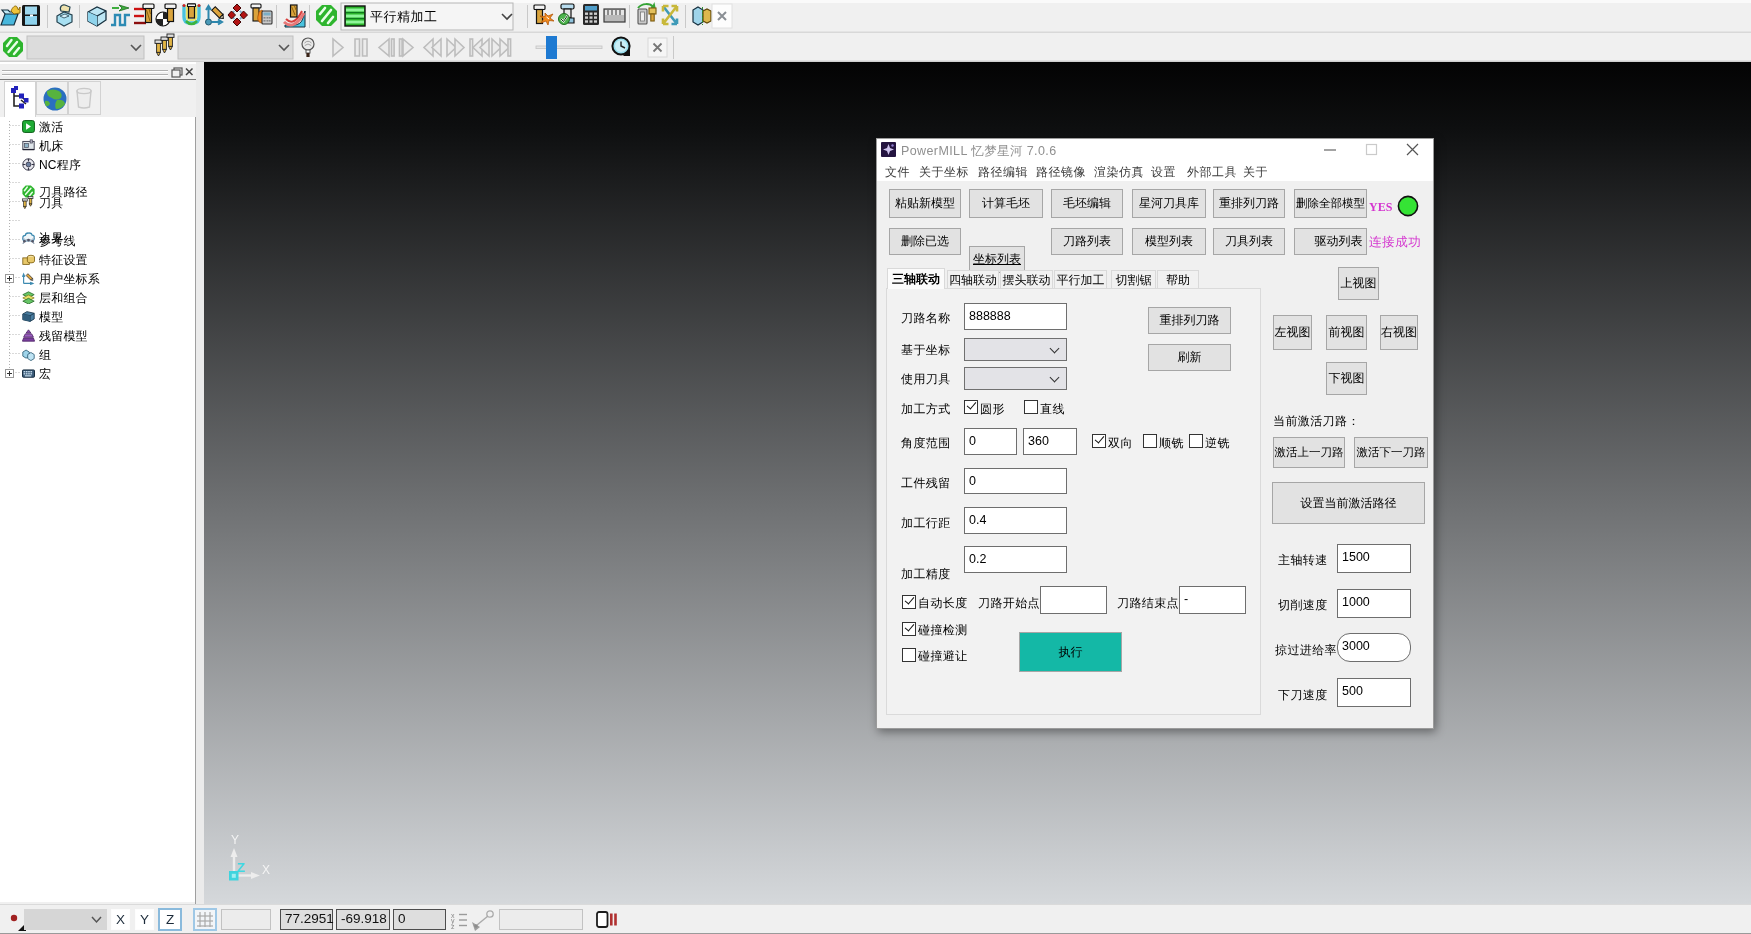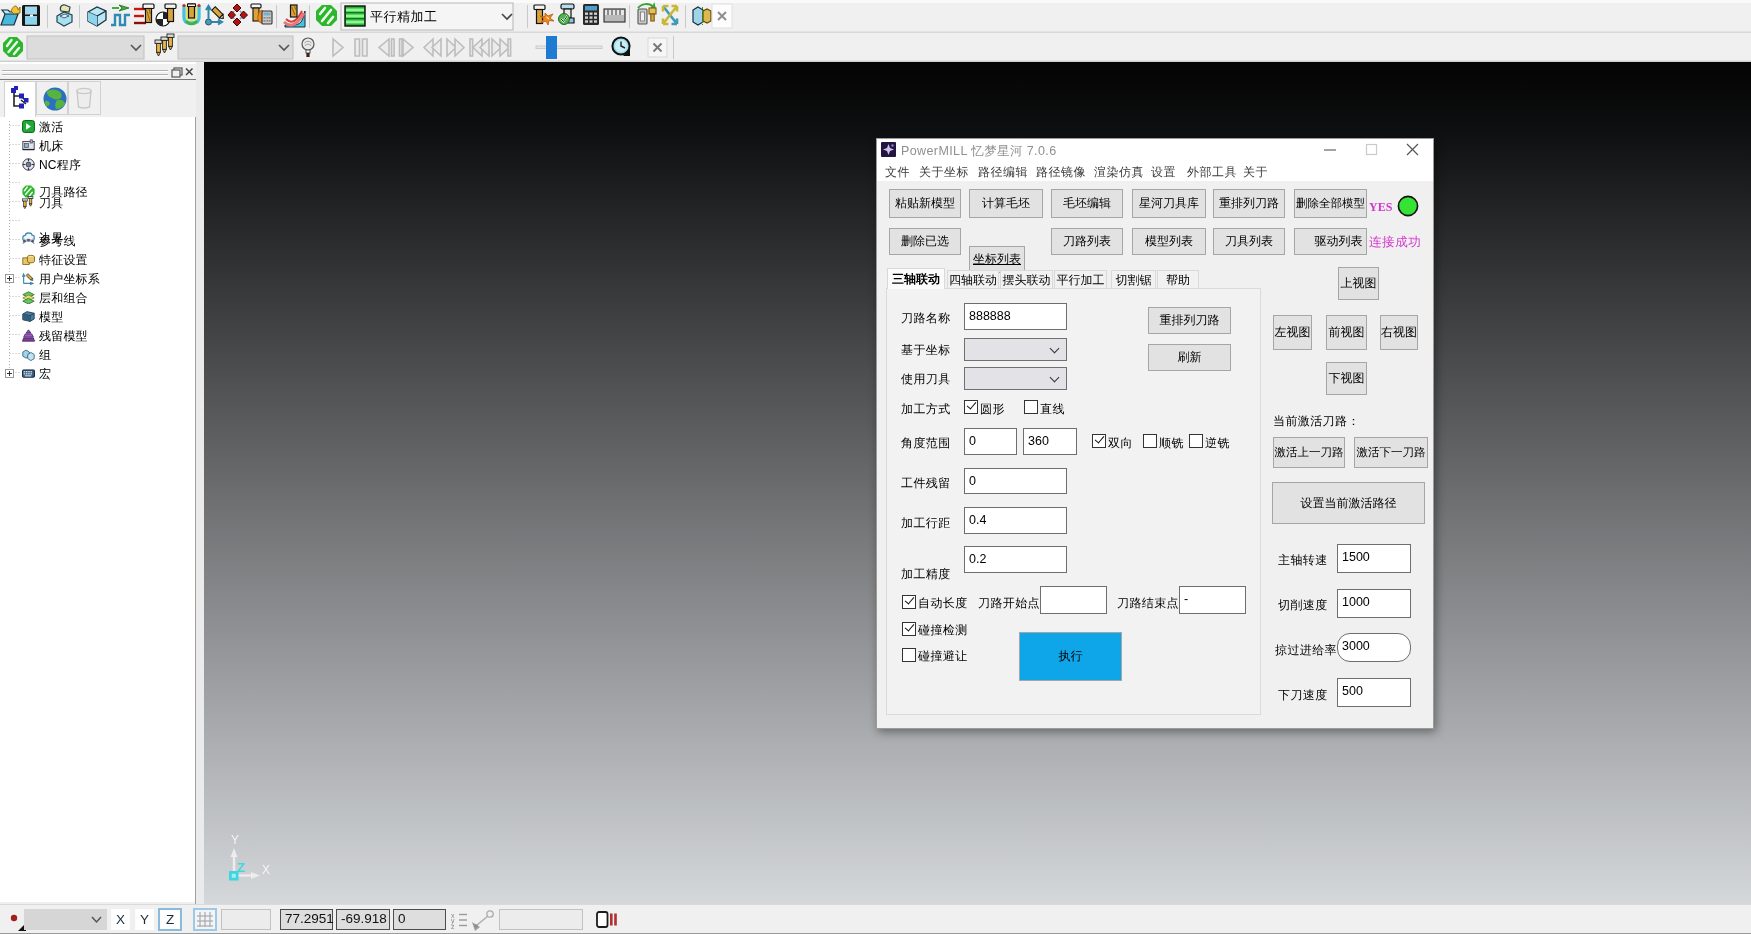--- a/index.html
+++ b/index.html
@@ -716,21 +716,21 @@
     <div class="lbl" style="left:41px; top:414px;">自动长度</div>
     <div class="lbl" style="left:101px; top:414px;">刀路开始点</div>
     <div class="tbx" style="left:163px; top:405px; width:67px; height:28px;"></div>
     <div class="lbl" style="left:240px; top:414px;">刀路结束点</div>
     <div class="tbx" style="left:302px; top:405px; width:67px; height:28px;">-</div>
 
     <div class="cb ck" style="left:25px; top:441px;"></div>
     <div class="lbl" style="left:41px; top:441px;">碰撞检测</div>
     <div class="cb" style="left:25px; top:467px;"></div>
     <div class="lbl" style="left:41px; top:467px;">碰撞避让</div>
-    <div class="btn" style="left:142px; top:451px; width:103px; height:49px; background:#0ea5e9;">执行</div>
+    <div class="btn" style="left:142px; top:451px; width:103px; height:40px; background:#14b8a6;">执行</div>
 
     <div class="btn" style="left:449px; top:86px; width:41px; height:33px;margin-left:12px;">上视图</div>
     <div class="btn" style="left:396px; top:134px; width:39px; height:35px;">左视图</div>
     <div class="btn" style="left:449px; top:134px; width:41px; height:35px;">前视图</div>
     <div class="btn" style="left:503px; top:134px; width:38px; height:35px;">右视图</div>
     <div class="btn" style="left:449px; top:181px; width:41px; height:33px;">下视图</div>
 
     <div class="lbl" style="left:396px; top:232px;">当前激活刀路：</div>
     <div class="btn" style="left:396px; top:256px; width:72px; height:31px; font-size:11.5px; letter-spacing:0;">激活上一刀路</div>
     <div class="btn" style="left:477px; top:256px; width:74px; height:31px; font-size:11.5px; letter-spacing:0;">激活下一刀路</div>

